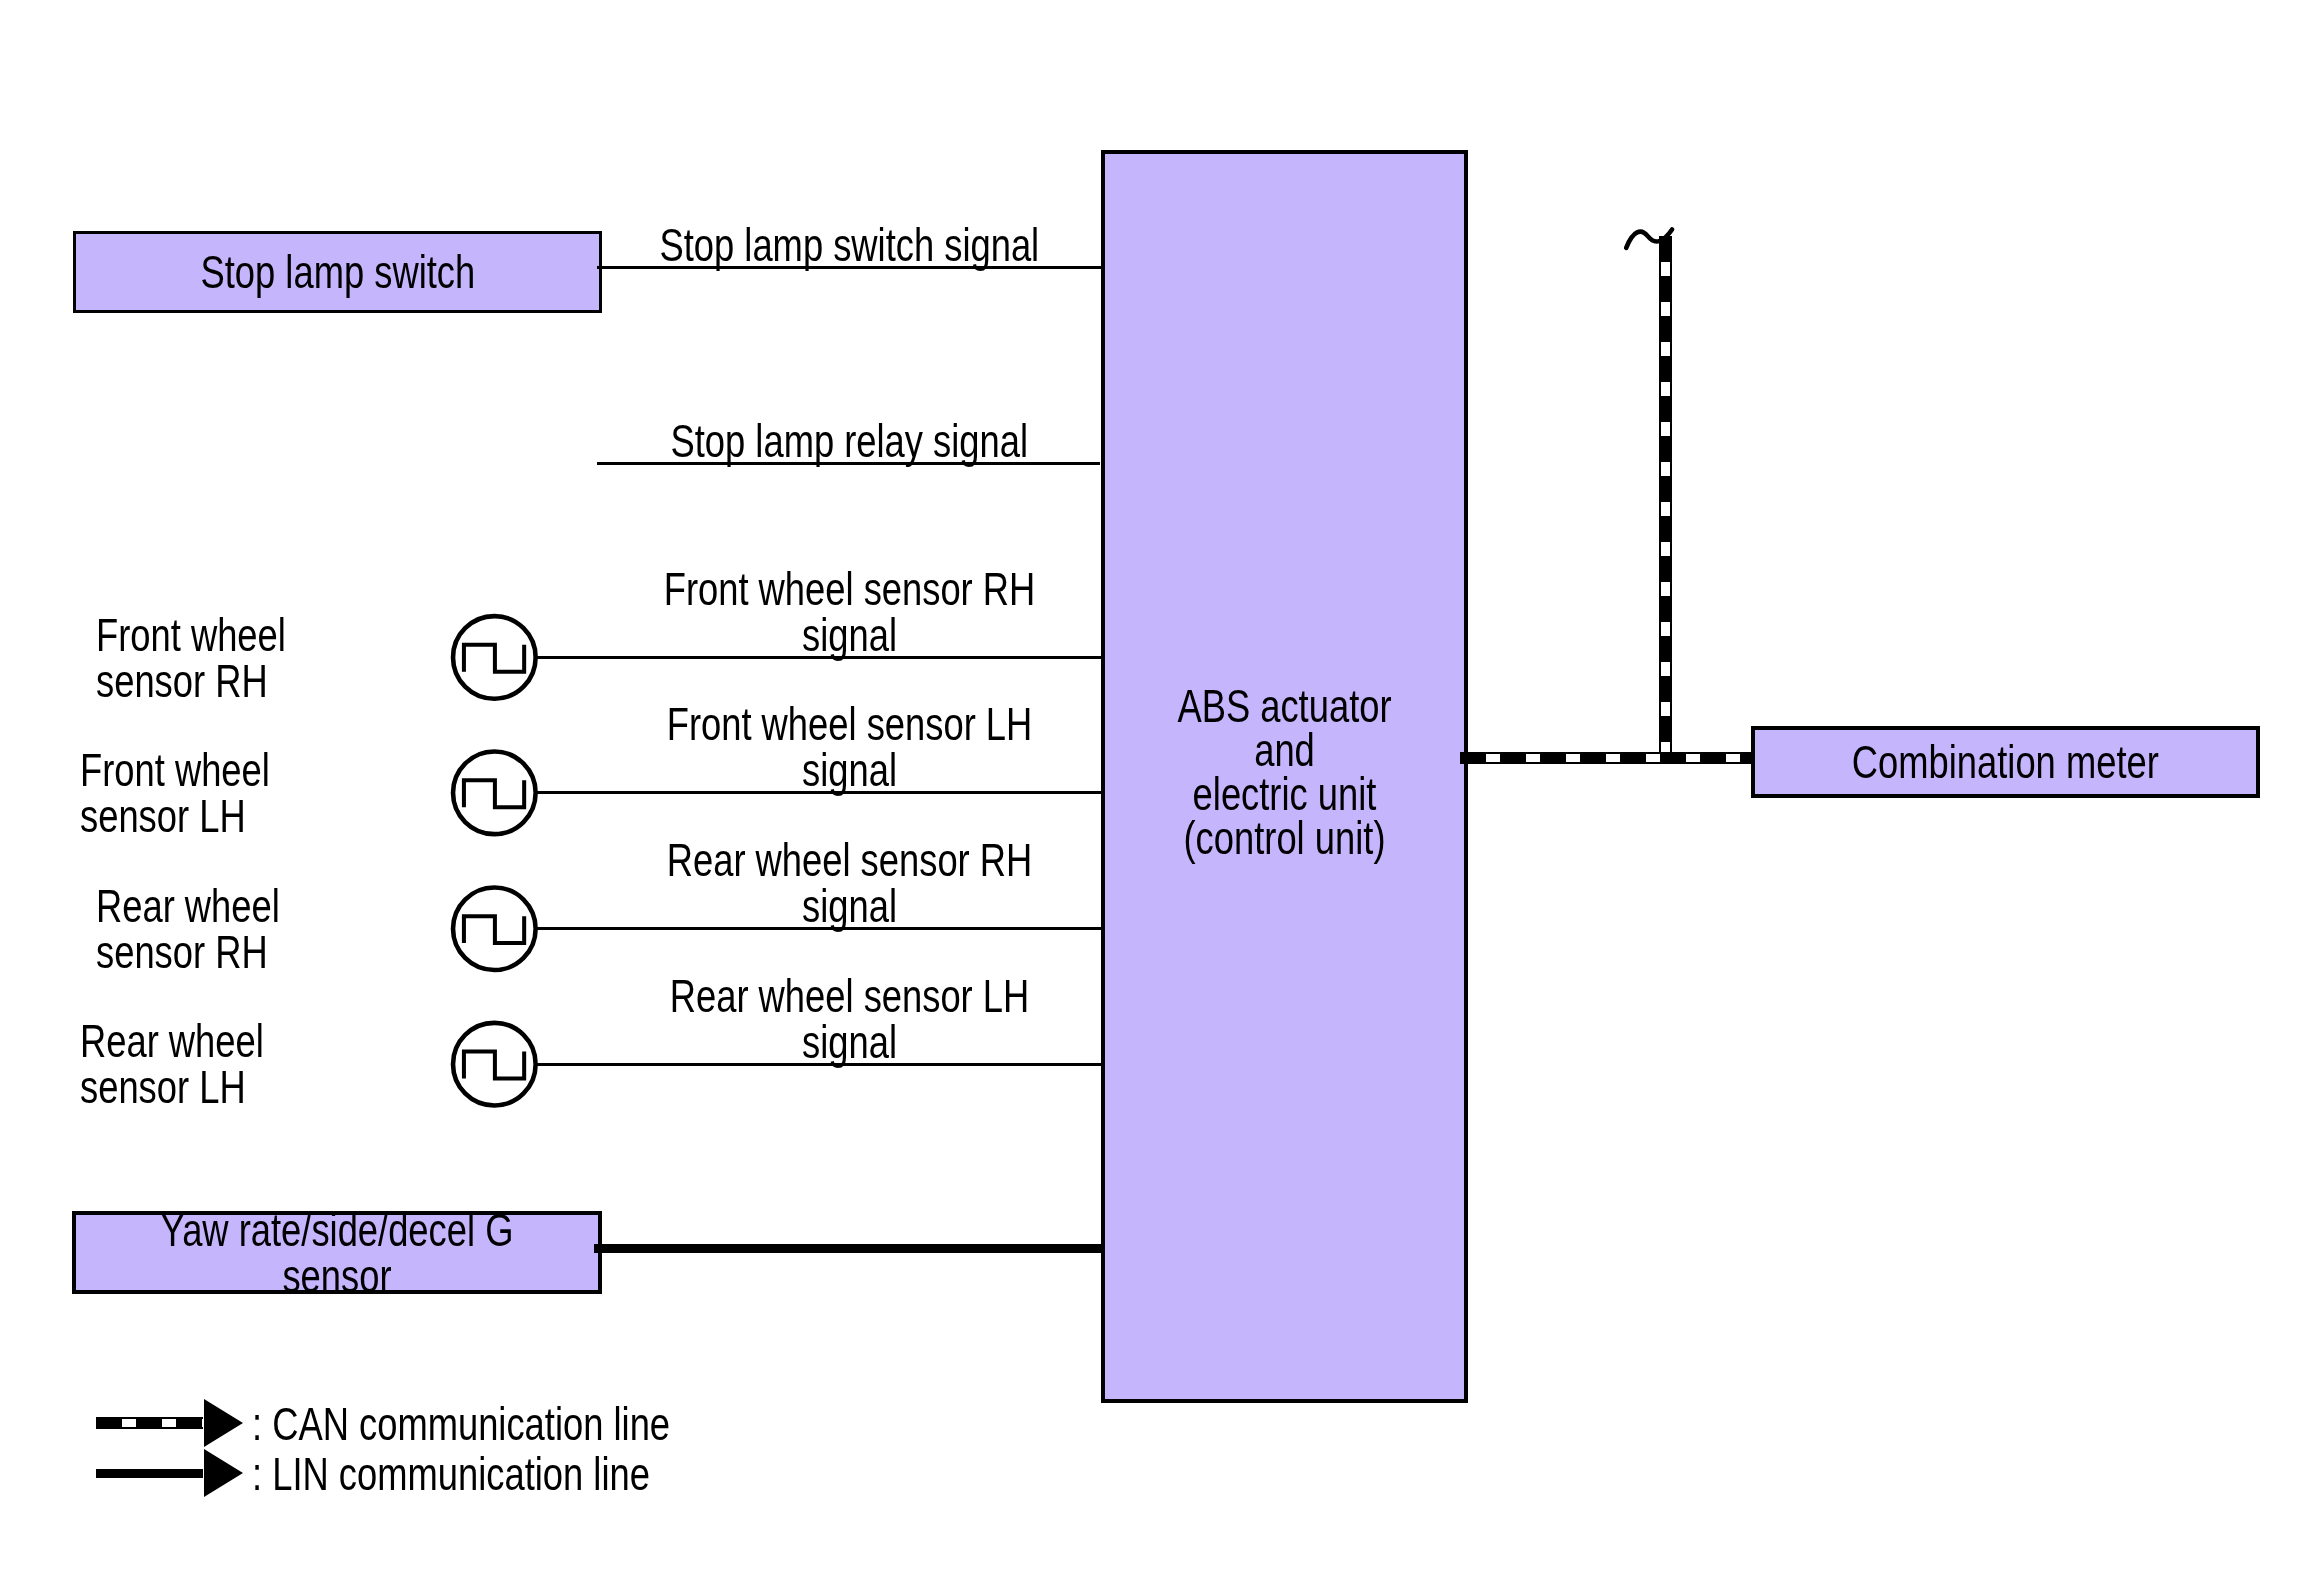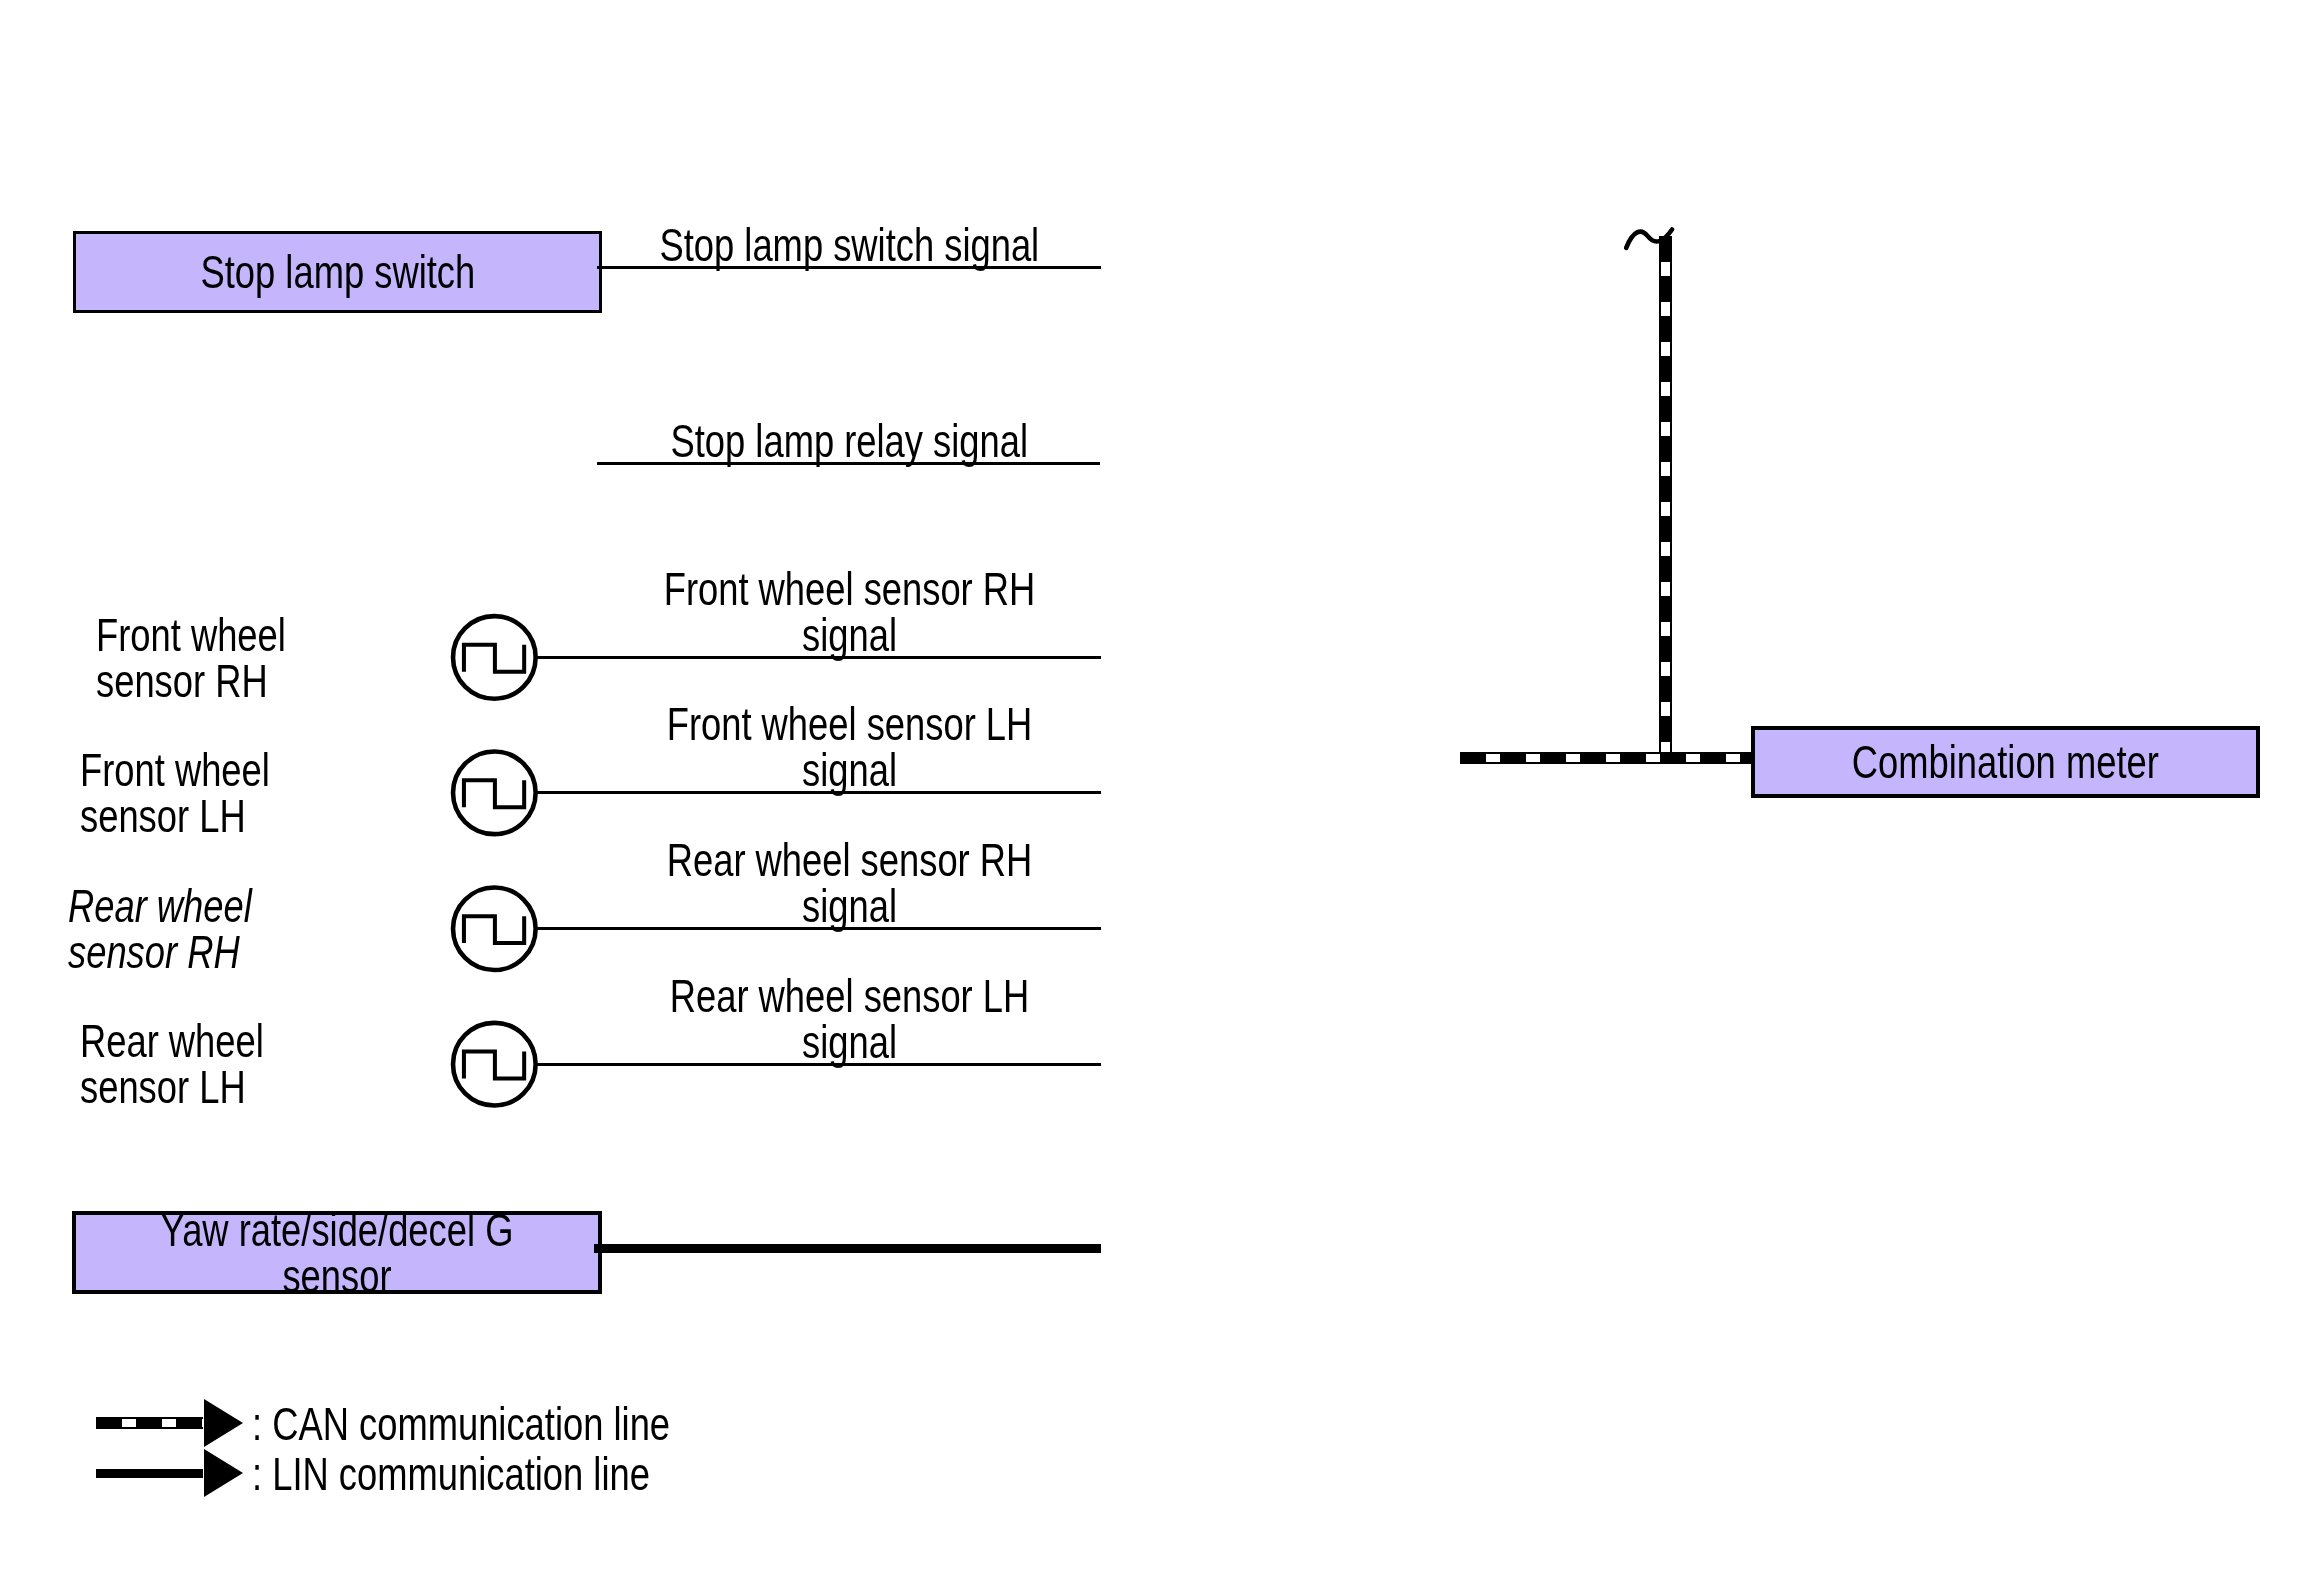--- a/index.html
+++ b/index.html
@@ -59,21 +59,21 @@
   <div class="box" style="left:72px;top:1211px;width:522px;height:75px;border-width:4px;">
     <span class="t o-c">Yaw rate/side/decel G sensor</span>
   </div>
 
   <div class="lbl" style="left:96px;top:635px;width:367px;height:46px;">
     <span class="t o-l">Front wheel sensor RH</span>
   </div>
   <div class="lbl" style="left:80px;top:770px;width:367px;height:46px;">
     <span class="t o-l">Front wheel sensor LH</span>
   </div>
-  <div class="lbl" style="left:68px;top:906px;width:367px;height:46px;font-style:italic;">
+  <div class="lbl" style="left:96px;top:906px;width:367px;height:46px;">
     <span class="t o-l">Rear wheel sensor RH</span>
   </div>
   <div class="lbl" style="left:80px;top:1041px;width:367px;height:46px;">
     <span class="t o-l">Rear wheel sensor LH</span>
   </div>
 
   <div class="sline" style="left:597px;top:266px;width:504px;"></div>
   <div class="sline" style="left:597px;top:462px;width:503px;"></div>
   <div class="sline" style="left:534px;top:656px;width:567px;"></div>
   <div class="sline" style="left:534px;top:791px;width:567px;"></div>
@@ -94,20 +94,25 @@
   <div class="sig" style="left:597px;top:740px;width:505px;height:47px;">
     <span class="t o-c">Front wheel sensor LH signal</span>
   </div>
   <div class="sig" style="left:597px;top:876px;width:505px;height:47px;">
     <span class="t o-c">Rear wheel sensor RH signal</span>
   </div>
   <div class="sig" style="left:597px;top:1012px;width:505px;height:47px;">
     <span class="t o-c">Rear wheel sensor LH signal</span>
   </div>
 
+  <div class="box box-thick" style="left:1101px;top:150px;width:359px;height:1245px;align-items:flex-start;">
+    <span class="t o-c" style="margin-top:530px;line-height:44px;">ABS actuator and
+electric unit
+(control unit)</span>
+  </div>
 
   <div class="can" style="left:1460px;top:752px;width:291px;height:8px;"></div>
   <div class="can-v" style="left:1659px;top:236px;width:8.6px;height:516px;"></div>
 
   <div class="box box-thick" style="left:1751px;top:726px;width:501px;height:64px;">
     <span class="t o-c">Combination meter</span>
   </div>
 
   <svg class="overlay" width="2319" height="1573" viewBox="0 0 4041 2742">
 

